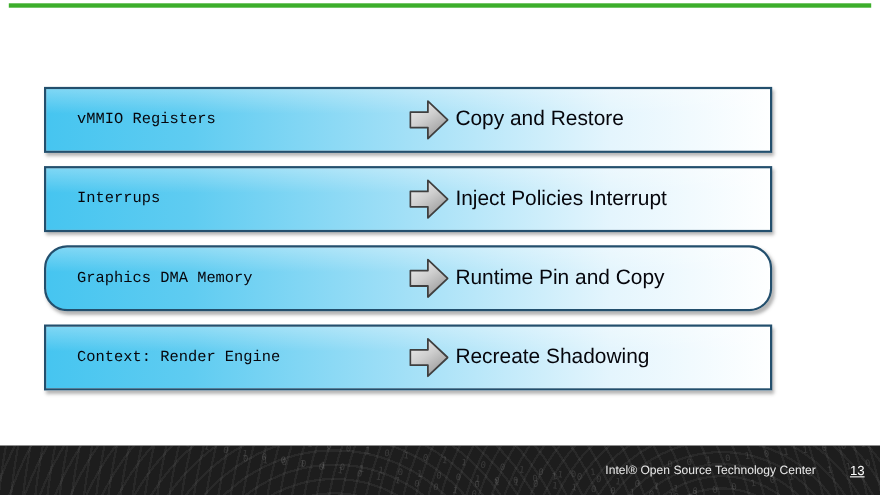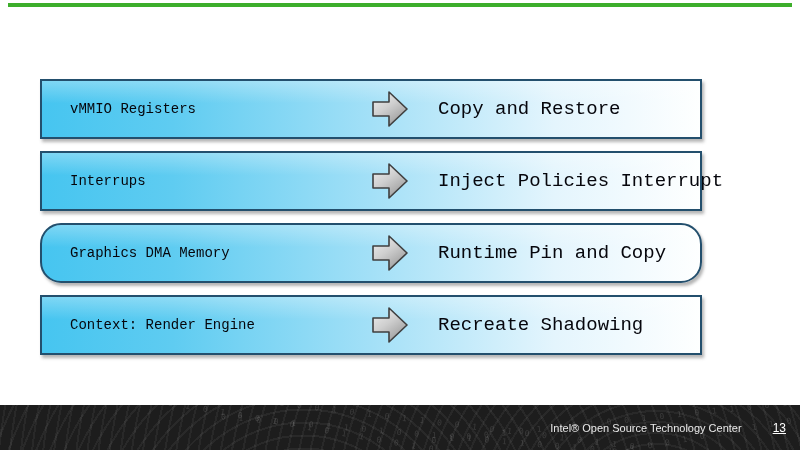--- a/index.html
+++ b/index.html
@@ -24,22 +24,22 @@
       linear-gradient(90deg, #46c5f0 0%, #5fccf1 20%, #a3e0f7 50%, #e4f5fd 78%, #feffff 100%);
     box-shadow:2px 3px 3px rgba(90,90,90,0.45);
   }
   .row-1{top:79px;} .row-2{top:151px;} .row-3{top:223px;border-radius:21px;} .row-4{top:295px;}
   .resource-label{
     position:absolute;left:28px;top:50%;transform:translateY(-50%);
     font-family:"Liberation Mono",monospace;font-size:14px;color:#06060c;
     white-space:nowrap;
   }
   .policy-label{
-    position:absolute;left:396px;top:50%;transform:translateY(-50%);
-    font-family:Liberation Mono, monospace;font-size:19px;color:#06060c;
+    position:absolute;left:372px;top:50%;transform:translateY(-50%);
+    font-family:Liberation Sans, sans-serif;font-size:19px;color:#06060c;
     white-space:nowrap;
   }
   .arrow-wrap{
     position:absolute;left:330px;top:50%;transform:translateY(-50%);
     width:36px;height:40px;
   }
   .arrow-wrap svg{display:block;}
   .footer{
     position:absolute;left:0;bottom:0;width:800px;height:45px;
     background:#1d1d1d;overflow:hidden;

